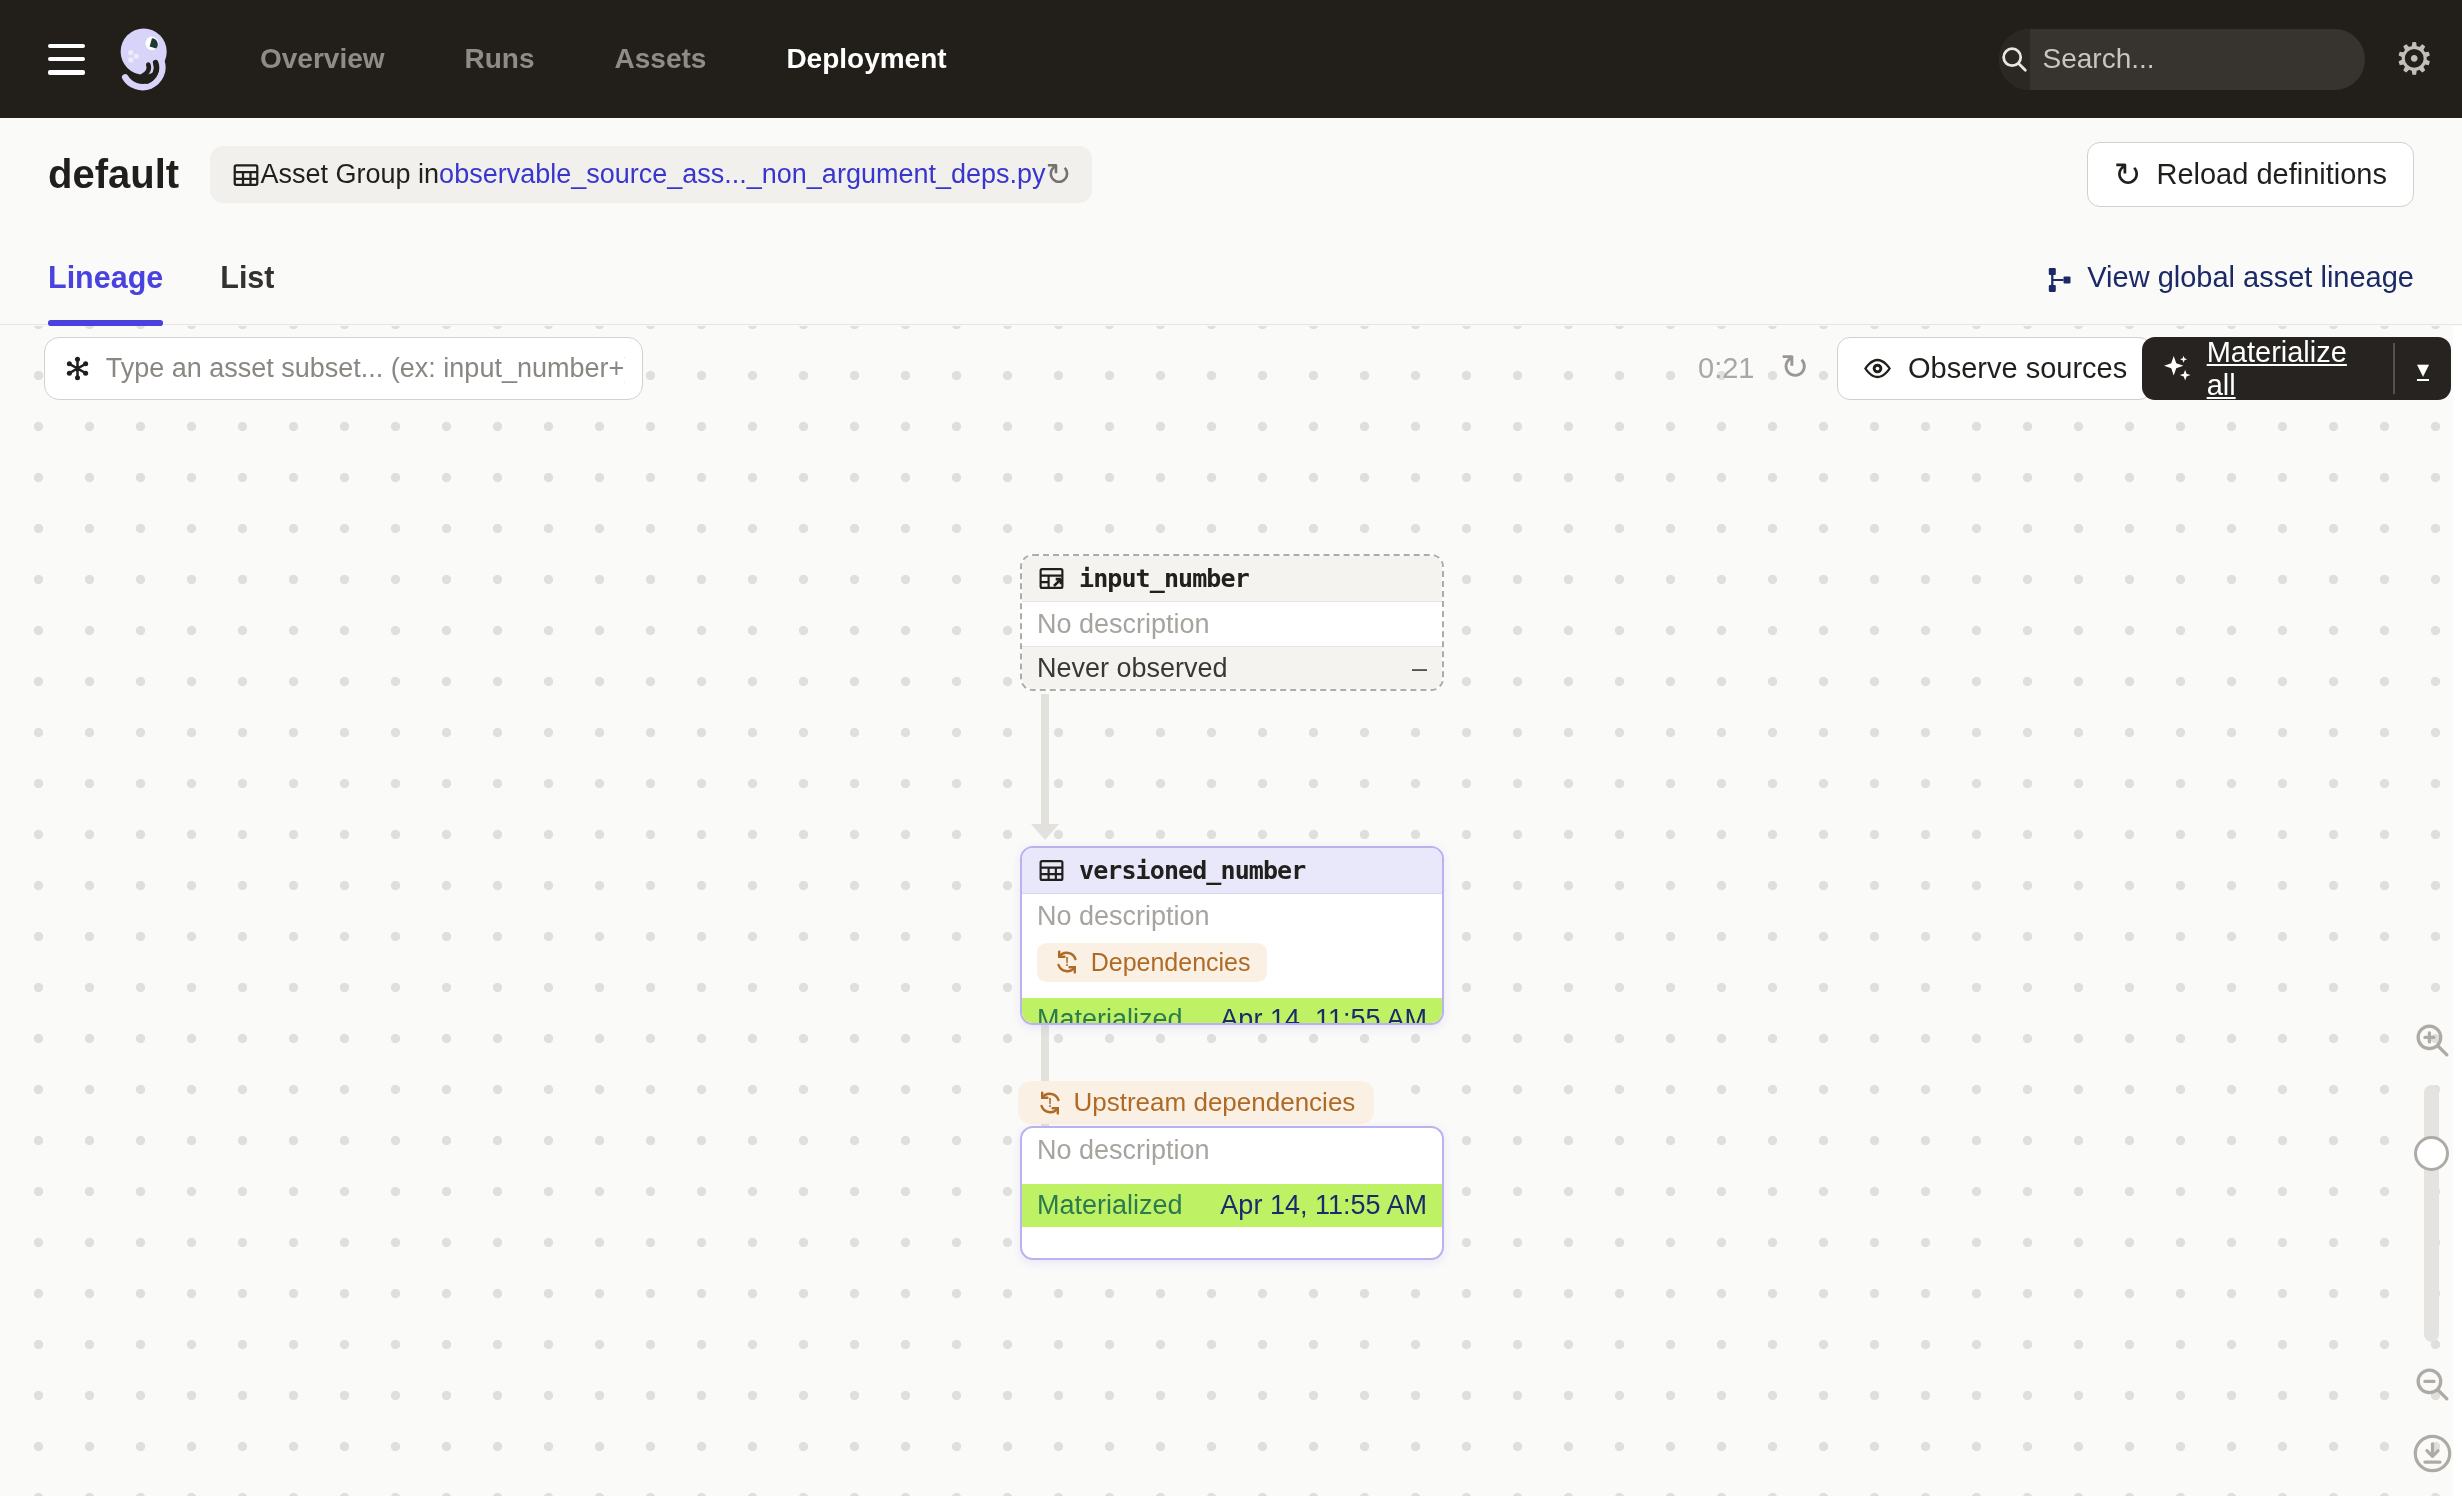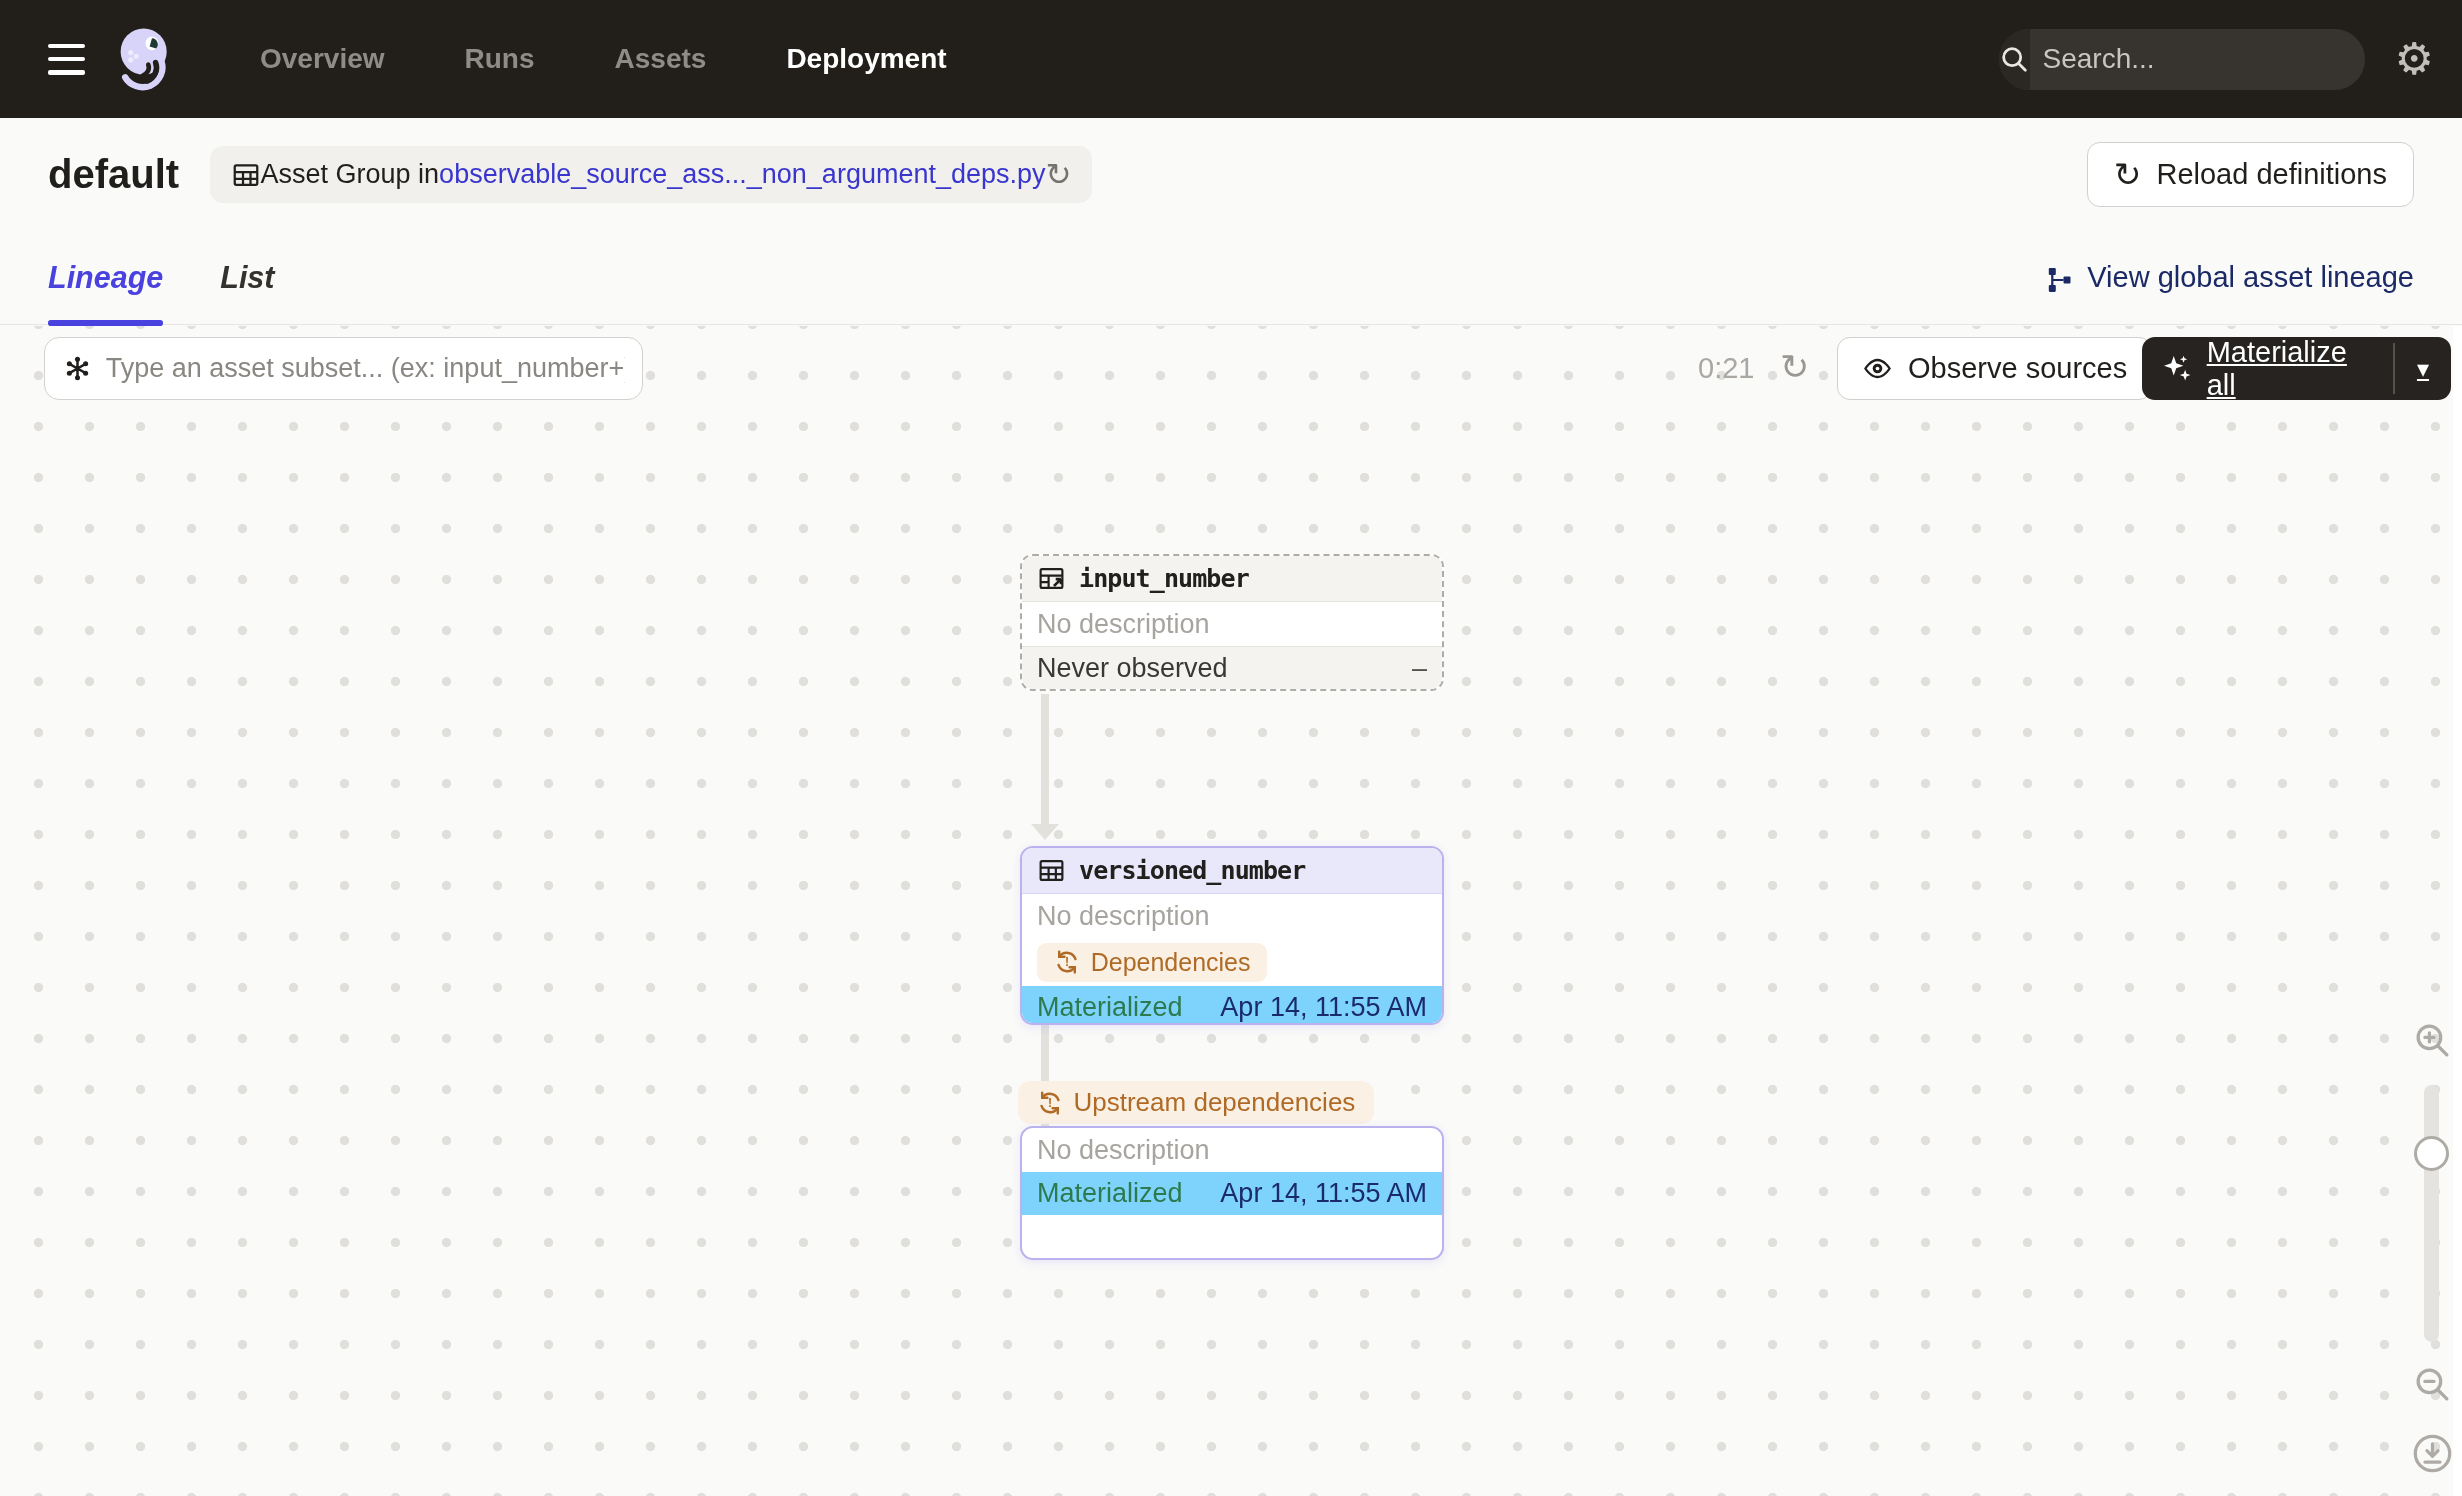--- a/index.html
+++ b/index.html
@@ -38,21 +38,21 @@
   .hdr-spacer { flex:1; }
   .reload-btn { height:65px; background:#FFFFFF; border:1.9px solid #D2D0CC; border-radius:13px;
                 display:flex; align-items:center; gap:15px; padding:0 26px; cursor:pointer; }
   .reload-btn .refresh-glyph { color:#211F1C; font-size:33px; }
   .reload-btn span.lbl { font-size:29px; color:#211F1C; }
 
   
   .tabs-row { position:absolute; left:0; top:231px; width:2462px; height:94px; background:#FAFAF9;
               border-bottom:1.9px solid #E7E5E1; display:flex; align-items:center; padding:0 48px; }
   .tab { position:relative; height:100%; display:flex; align-items:center; font-size:30.5px; font-weight:600;
-         color:#34322F; cursor:pointer; margin-right:57px;font-style:italic; }
+         color:#34322F; cursor:pointer; margin-right:57px; }
   .tab.active { color:#4A42DE; }
   .tab.active::after { content:""; position:absolute; left:0; right:0; bottom:-1.9px; height:5.6px;
                        background:#4A42DE; border-radius:2.8px; }
   .tabs-spacer { flex:1; }
   .global-link { display:flex; align-items:flex-end; gap:13px; color:#1B2A66; font-size:29px; cursor:pointer; }
 
   
   .canvas { position:absolute; left:0; top:326px; width:2462px; height:1171px; background:#FAFAF9;
             background-image:radial-gradient(circle, #E1DFDB 4.2px, transparent 5.1px);
             background-size:51px 51px; background-position:13px 24px; }
@@ -91,21 +91,21 @@
   .node-header { display:flex; align-items:center; gap:13px; padding:16px 15px; }
   .node.dashed .node-header { height:46px; background:#F4F3F0; border-bottom:1.9px solid #E5E3DF; }
   .node.solid .node-header { height:46px; background:#E9E7FA; border-bottom:1.9px solid #D9D5F4; }
   .node-name { font-family:"DejaVu Sans Mono", monospace; font-size:25px; font-weight:700; color:#21201D; letter-spacing:-0.9px; }
   .node-desc { height:44px; display:flex; align-items:center; padding:0 15px; font-size:27px; color:#A7A49F; }
   .node-badge-row { height:48px; display:flex; align-items:center; padding:0 15px; }
   .dep-pill { display:inline-flex; align-items:center; gap:11px; height:39px; padding:0 16.7px;
               background:#FAF0E4; border-radius:9.3px; color:#AF6A26; font-size:25px; cursor:pointer; }
   .node-footer { height:43px; display:flex; align-items:center; justify-content:space-between; padding:0 15px; }
   .node.dashed .node-footer { background:#F4F3F0; border-top:1.9px solid #E5E3DF; font-size:27px; color:#3A3835; }
-  .node.solid .node-footer { background:#7dd3fc; }
+  .node.solid .node-footer { background:#bef264;margin-top:12px; }
   .status-green { font-size:27px; color:#2C7A4E; }
   .status-date { font-size:27px; color:#1A2A6C; }
   .status-dash { font-size:27px; color:#55524E; }
 
   .edge-tag { position:absolute; left:1018px; top:755px; height:43px; display:inline-flex; align-items:center;
               gap:11px; padding:0 18.5px; background:#FAF0E4; border-radius:13px; color:#AF6A26;
               font-size:26px; z-index:2; cursor:pointer; }
 
   
   .zctl { position:absolute; color:#AEABA6; cursor:pointer; }

